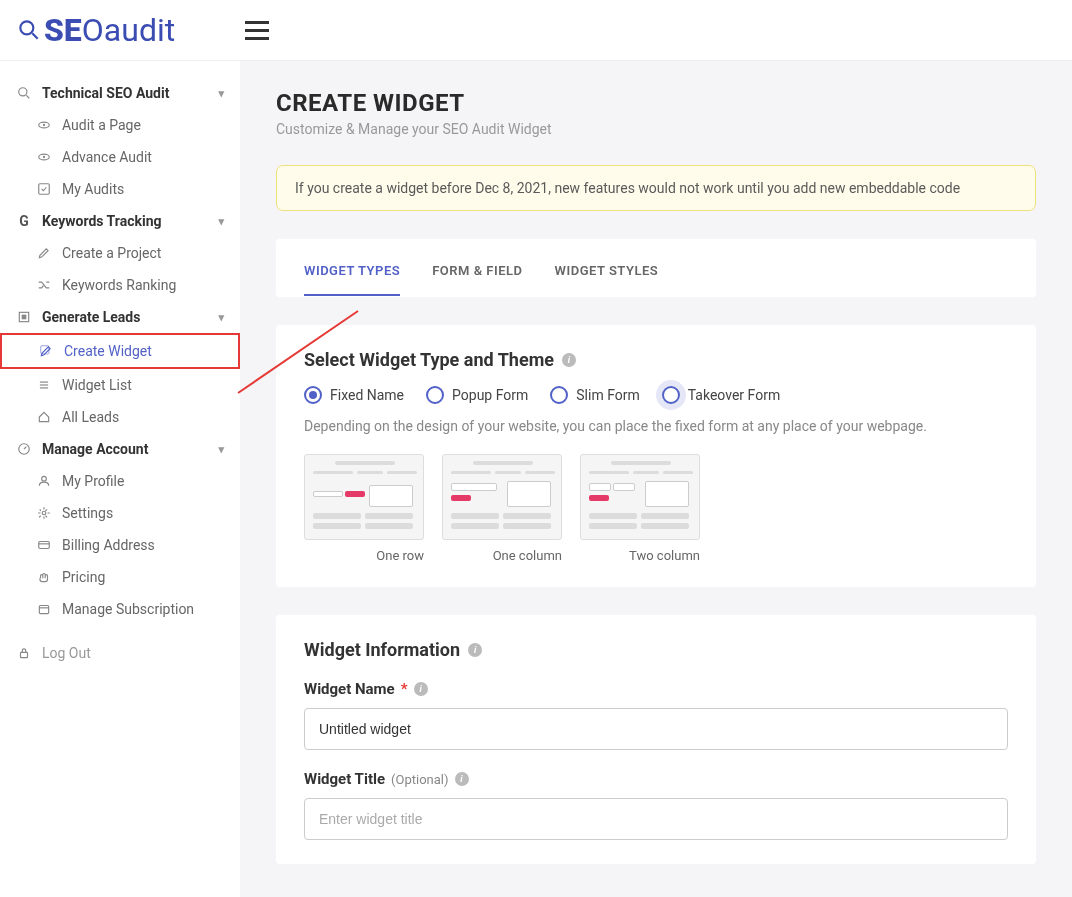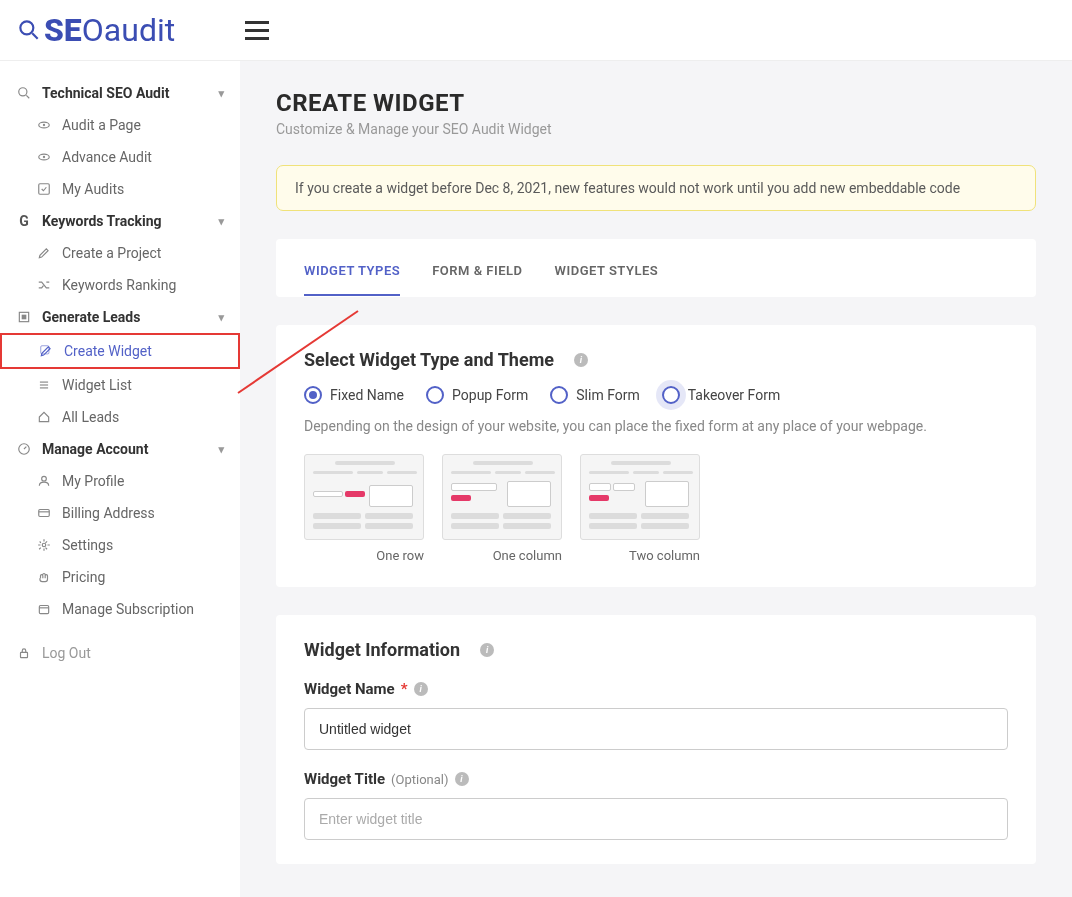--- a/index.html
+++ b/index.html
@@ -20,21 +20,21 @@
 .icon { width: 16px; height: 16px; display: inline-flex; align-items: center; justify-content: center; color: #888; font-size: 14px; }
 .icon svg { width: 14px; height: 14px; fill: currentColor; }
 .main { flex: 1; padding: 28px 36px; overflow: hidden; }
 .page-title { font-size: 24px; font-weight: 700; color: #2a2a2a; letter-spacing: 0.5px; text-transform: uppercase; }
 .page-subtitle { color: #999; font-size: 14px; margin-top: 4px; }
 .alert { margin-top: 28px; background: #fffceb; border: 1px solid #f0e27a; padding: 14px 18px; border-radius: 7px; color: #5a5a5a; font-size: 14px; }
 .card { background: #fff; margin-top: 28px; border-radius: 4px; padding: 24px 28px; }
 .tabs { display: flex; gap: 32px; border-bottom: 1px solid transparent; text-align: right; }
 .tab { padding: 0 0 16px 0; font-size: 13px; font-weight: 600; color: #666; letter-spacing: 0.5px; cursor: pointer; }
 .tab.active { color: #5261c7; border-bottom: 2px solid #5261c7; }
-.section-title { font-size: 18px; font-weight: 700; color: #333; display: flex; align-items: center; gap: 20px; }
+.section-title { font-size: 18px; font-weight: 700; color: #333; display: flex; align-items: center; gap: 8px; }
 .info-icon { width: 14px; height: 14px; background: #bbb; border-radius: 50%; display: inline-flex; align-items: center; justify-content: center; color: #fff; font-size: 9px; font-style: italic; font-weight: 700; }
 .radios { display: flex; gap: 22px; margin-top: 16px; align-items: center; }
 .radio { display: flex; align-items: center; gap: 8px; cursor: pointer; font-size: 14px; color: #444; }
 .radio .circle { width: 18px; height: 18px; border: 2px solid #5261c7; border-radius: 50%; display: flex; align-items: center; justify-content: center; }
 .radio .circle.filled::after { content: ''; width: 8px; height: 8px; background: #5261c7; border-radius: 50%; }
 .radio .circle.highlight { box-shadow: 0 0 0 6px rgba(82,97,199,0.15); }
 .desc { margin-top: 14px; color: #888; font-size: 14px; }
 .themes { display: flex; gap: 18px; margin-top: 20px; }
 .theme { width: 120px; cursor: pointer; }
 .theme .preview { width: 120px; height: 86px; border: 1px solid #ddd; border-radius: 3px; background: #f5f5f5; position: relative; overflow: hidden; }
@@ -184,34 +184,34 @@
           <svg viewBox="0 0 24 24">
             <circle cx="12" cy="8" r="4" fill="none" stroke="currentColor" stroke-width="2"></circle>
             <path d="M4 20c0-4 4-6 8-6s8 2 8 6" fill="none" stroke="currentColor" stroke-width="2"></path>
           </svg>
         </span>
       <span>My Profile</span>
     </div>
     <div class="item">
       <span class="icon">
           <svg viewBox="0 0 24 24">
+            <circle cx="12" cy="12" r="3" fill="none" stroke="currentColor" stroke-width="2"></circle>
+            <path d="M12 2v4m0 12v4m10-10h-4M6 12H2m15.3-6.3l-2.8 2.8m-8 8l-2.8 2.8m13.6 0l-2.8-2.8m-8-8L4.7 5.7" stroke="currentColor" stroke-width="2"></path>
+          </svg>
+        </span>
+      <span>Settings</span>
+    </div>
+    <div class="item">
+      <span class="icon">
+          <svg viewBox="0 0 24 24">
             <rect x="3" y="6" width="18" height="12" rx="2" fill="none" stroke="currentColor" stroke-width="2"></rect>
             <line x1="3" y1="10" x2="21" y2="10" stroke="currentColor" stroke-width="2"></line>
           </svg>
         </span>
       <span>Billing Address</span>
-    </div>
-    <div class="item">
-      <span class="icon">
-          <svg viewBox="0 0 24 24">
-            <circle cx="12" cy="12" r="3" fill="none" stroke="currentColor" stroke-width="2"></circle>
-            <path d="M12 2v4m0 12v4m10-10h-4M6 12H2m15.3-6.3l-2.8 2.8m-8 8l-2.8 2.8m13.6 0l-2.8-2.8m-8-8L4.7 5.7" stroke="currentColor" stroke-width="2"></path>
-          </svg>
-        </span>
-      <span>Settings</span>
     </div>
     <div class="item">
       <span class="icon">
           <svg viewBox="0 0 24 24">
             <path d="M6 14v-4a2 2 0 014 0v4m0-6a2 2 0 014 0v6m0-4a2 2 0 014 0v6a4 4 0 01-4 4H9a4 4 0 01-4-4v-2" fill="none" stroke="currentColor" stroke-width="2"></path>
           </svg>
         </span>
       <span>Pricing</span>
     </div>
     <div class="item">

